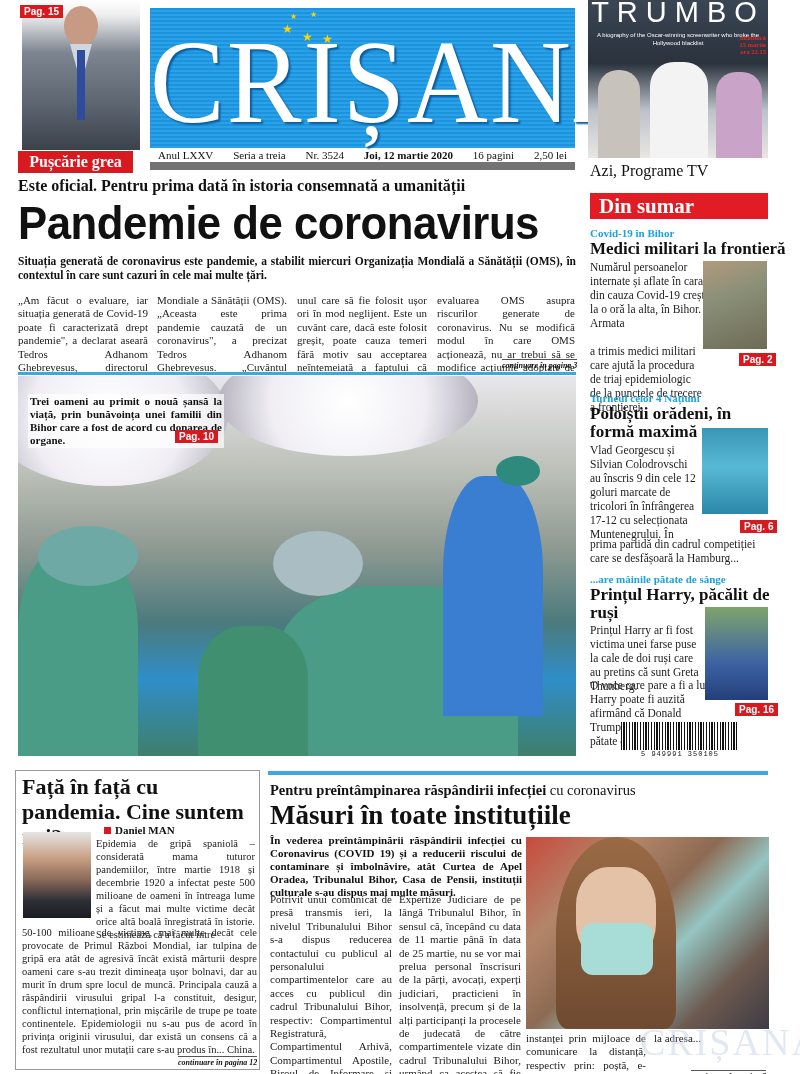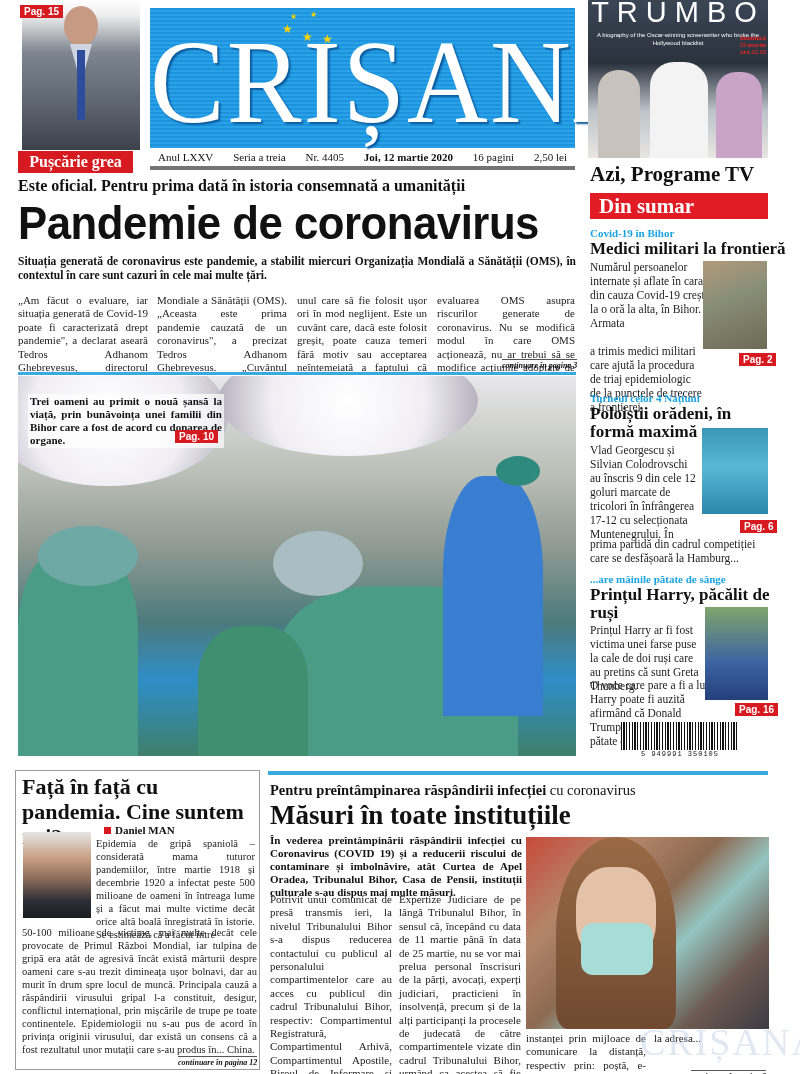--- a/index.html
+++ b/index.html
@@ -15,30 +15,30 @@
 .photo{overflow:hidden;}
 
 #pusc-photo{left:22px;top:0;width:118px;height:150px;background:linear-gradient(180deg,#fff 0%,#eee 10%,#7d8590 35%,#5c6470 70%,#3c424a 100%);}
 #pusc-photo .head{position:absolute;left:42px;top:6px;width:34px;height:40px;border-radius:50%;background:#c79a83;}
 #pusc-photo .tie{position:absolute;left:55px;top:50px;width:8px;height:70px;background:#2d4c9c;}
 #pusc-photo .shirt{position:absolute;left:48px;top:44px;width:22px;height:40px;background:#cfd6e2;clip-path:polygon(0 0,100% 0,50% 100%);}
 #masthead{left:150px;top:8px;width:425px;height:140px;background:repeating-linear-gradient(180deg,#1e93dd 0 2px,#2aa2e8 2px 4px);}
 #masthead .tag{position:absolute;top:3px;left:0;width:100%;text-align:center;color:#fff;font-family:"Liberation Sans",sans-serif;font-weight:bold;font-size:14px;letter-spacing:0.5px;}
 #masthead .logo{position:absolute;top:14px;left:0;width:100%;text-align:center;color:#fff;font-family:"Liberation Serif",serif;font-size:112px;line-height:120px;letter-spacing:2px;text-shadow:2px 2px 2px #0a5a9c;transform:scaleY(1.05);}
 .star{position:absolute;color:#ffd200;font-size:12px;}
-#infobar{left:150px;top:148px;width:425px;height:22px;border-bottom:4px solid #737373;display:flex;justify-content:space-between;align-items:center;padding:0 8px;font-size:11px;}
+#infobar{left:150px;top:148px;width:425px;height:22px;border-bottom:8px solid #737373;display:flex;justify-content:space-between;align-items:center;padding:0 8px;font-size:11px;}
 #infobar .bold{font-weight:bold;}
 #trumbo{left:588px;top:0;width:180px;height:158px;background:linear-gradient(180deg,#3b4655 0%,#2a323d 40%,#bcc3c9 70%,#e9e6e3 100%);}
 #trumbo .t{position:absolute;top:-4px;left:0;width:100%;text-align:center;color:#fff;font-family:"Liberation Sans",sans-serif;font-size:29px;letter-spacing:8px;}
 #trumbo .s{position:absolute;top:31px;left:0;width:100%;text-align:center;color:#fff;font-family:"Liberation Sans",sans-serif;font-size:6px;line-height:8px;}
 #trumbo .d{position:absolute;top:34px;right:2px;color:#e22;font-weight:bold;font-size:6.5px;line-height:7px;text-align:right;}
 #trumbo .fig1{position:absolute;left:10px;top:70px;width:42px;height:88px;background:#c8c2bd;border-radius:20px 20px 0 0;}
 #trumbo .fig2{position:absolute;left:62px;top:62px;width:58px;height:96px;background:#f3f3f3;border-radius:24px 24px 0 0;}
 #trumbo .fig3{position:absolute;left:128px;top:72px;width:46px;height:86px;background:#c9a3c8;border-radius:20px 20px 0 0;}
-#azi{left:590px;top:162px;font-weight:bold;font-size:21px;text-align:center;}
+#azi{left:590px;top:162px;font-weight:normal;font-size:16px;text-align:center;}
 #sumar{left:590px;top:193px;width:178px;height:26px;background:#e11c24;color:#fff;font-weight:bold;font-size:21px;line-height:26px;padding-left:9px;}
 #pusc-label{left:18px;top:151px;width:115px;height:22px;background:#d71920;color:#fff;font-weight:bold;font-size:16px;line-height:22px;text-align:center;}
 #pusc-pag{left:20px;top:5px;}
 
 #lead-kicker{left:18px;top:177px;font-size:16px;font-weight:bold;}
 #lead-kicker .n{font-weight:bold;}
 #lead-title{left:18px;top:198px;font-family:"Liberation Sans",sans-serif;font-weight:bold;font-size:46px;line-height:50px;letter-spacing:-0.5px;transform:scaleX(0.95);transform-origin:left;}
 #lead-intro{left:18px;top:255px;width:558px;font-weight:bold;font-size:11.5px;line-height:13.5px;text-align:justify;}
 .lead-col{top:294px;width:130px;}
 #lead-sep{left:18px;top:372px;width:558px;height:3px;background:#3aa9e0;}
@@ -111,21 +111,21 @@
   <span class="star" style="left:152px;top:22px">★</span>
   <span class="star" style="left:172px;top:24px">★</span>
   <span class="star" style="left:160px;top:2px;font-size:8px">★</span>
   <span class="star" style="left:140px;top:4px;font-size:8px">★</span>
   <div class="logo">CRIȘANA</div>
 </div>
 
 <div id="infobar" class="abs">
   <span>Anul LXXV</span>
   <span>Seria a treia</span>
-  <span>Nr. 4405</span>
+  <span>Nr. 3524</span>
   <span class="bold">Joi, 12 martie 2020</span>
   <span>16 pagini</span>
   <span>2,50 lei</span>
 </div>
 
 <div id="trumbo" class="abs photo">
   <div class="t">TRUMBO</div>
   <div class="s">A biography of the Oscar-winning screenwriter who broke the Hollywood blacklist</div>
   <div class="d" style="width:30px">duminică 15 martie ora 22.15</div>
   <div class="fig1"></div>

